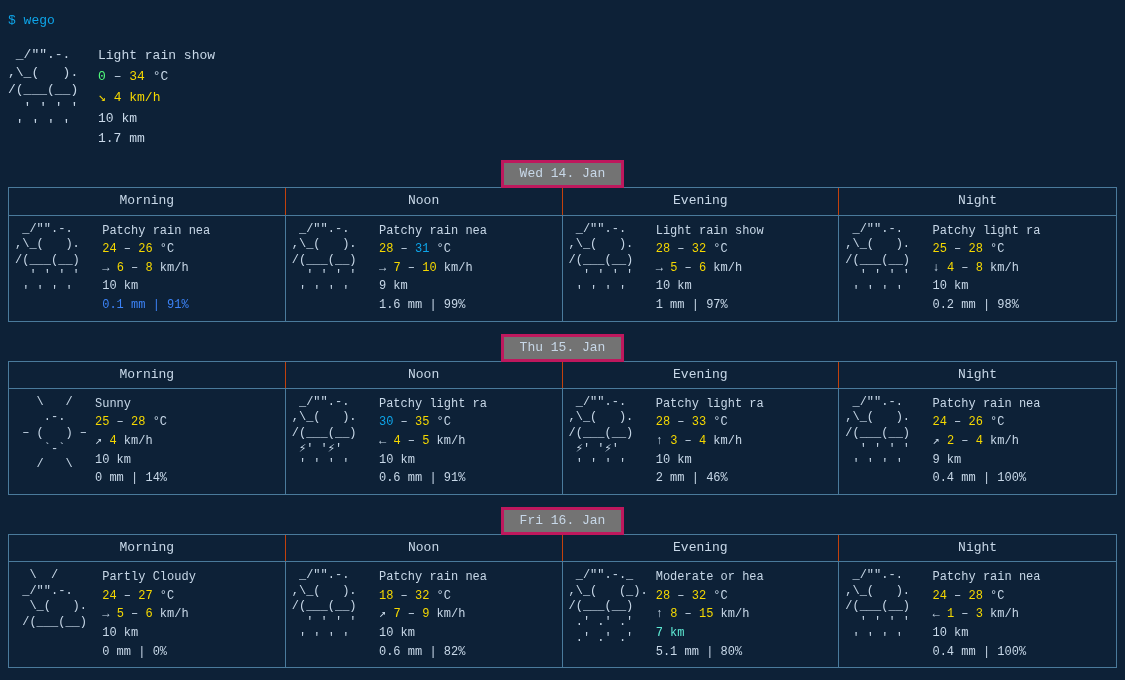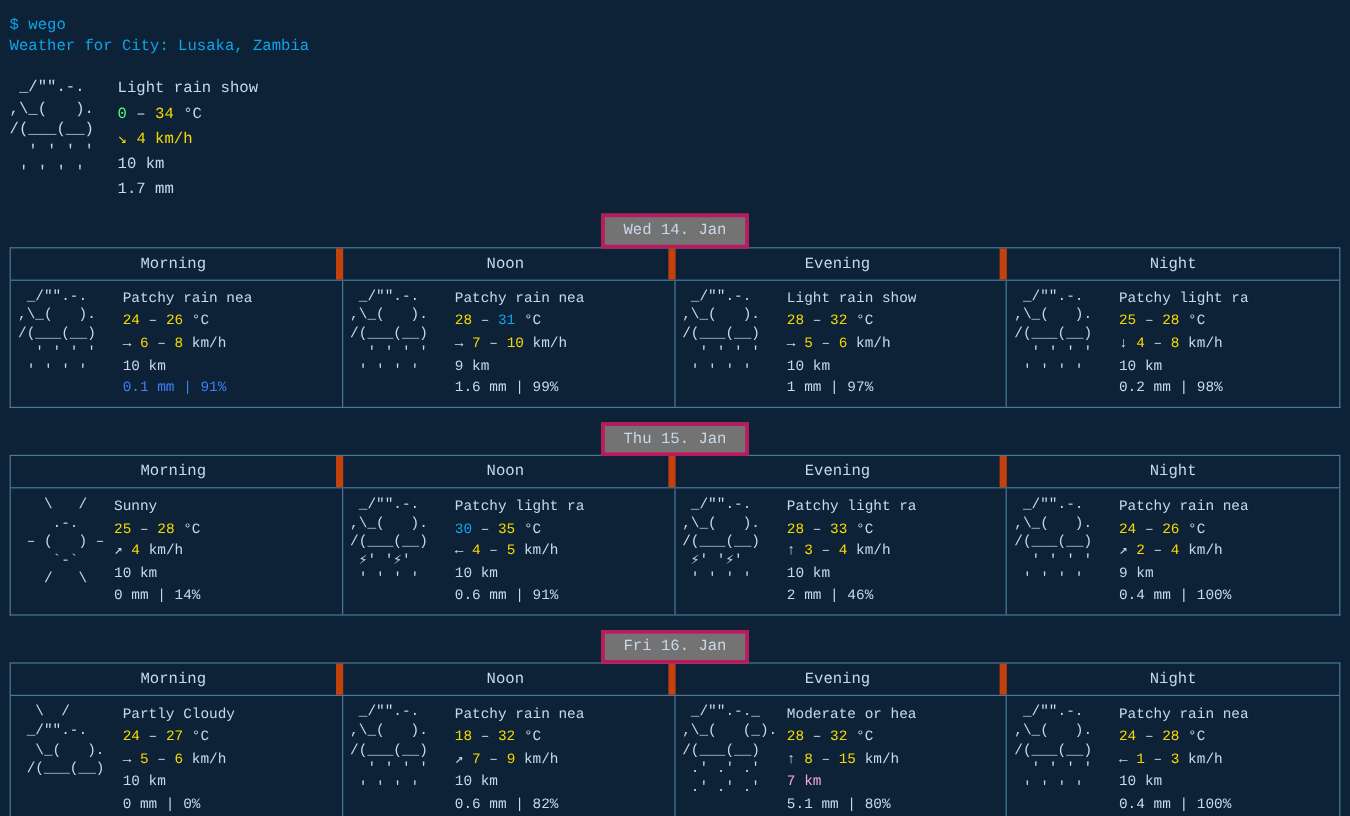--- a/index.html
+++ b/index.html
@@ -57,21 +57,21 @@
     }
     .periods-header {
       display: grid;
       grid-template-columns: 1fr 1fr 1fr 1fr;
       border: 1px solid #4a7a9b;
     }
     .period-header {
       text-align: center;
       padding: 4px 0;
       color: #c8d8e8;
-      border-right: 6px solid #c2410c;
+      border-right: 1px solid #c2410c;
     }
     .period-header:last-child {
       border-right: none;
     }
     .periods-content {
       display: grid;
       grid-template-columns: 1fr 1fr 1fr 1fr;
       border: 1px solid #4a7a9b;
       border-top: none;
     }
@@ -98,21 +98,20 @@
       font-size: 12px;
     }
     .vis { color: #c8d8e8; }
     .precip { color: #c8d8e8; }
   </style>
 </head>
 <body>
 
 <div class="header-section">
   <div class="cmd-line">$ wego</div>
-  <div class="cmd-line">Weather for City: Lusaka, Zambia</div>
 </div>
 
 <div class="current-weather">
   <div class="ascii-art"> _/"".-. 
 ,\_(   ). 
 /(___(__) 
   ' ' ' ' 
  ' ' ' '  </div>
   <div class="weather-info">
     <div class="desc">Light rain show</div>
@@ -311,21 +310,21 @@
         <div class="period-cell">
           <div class="cell-ascii"> _/"".-._  
 ,\_(   (_).
 /(___(__) 
  .' .' .'
  .' .' .' </div>
           <div class="cell-data">
       <div style="color:#c8d8e8">Moderate or hea</div>
       <div><span style="color:#f5d800">28</span> – <span style="color:#f5d800">32</span> °C</div>
       <div><span style="color:#c8d8e8">↑</span> <span style="color:#f5d800">8</span> – <span style="color:#f5d800">15</span> km/h</div>
-      <div style="color:#f9a8d4">7 km</div>
+      <div style="color:#5eead4">7 km</div>
       <div style="color:#c8d8e8">5.1 mm | 80%</div>
     </div>
         </div>
         <div class="period-cell">
           <div class="cell-ascii"> _/"".-.  
 ,\_(   ).  
 /(___(__) 
   ' ' ' ' 
  ' ' ' '  </div>
           <div class="cell-data">

